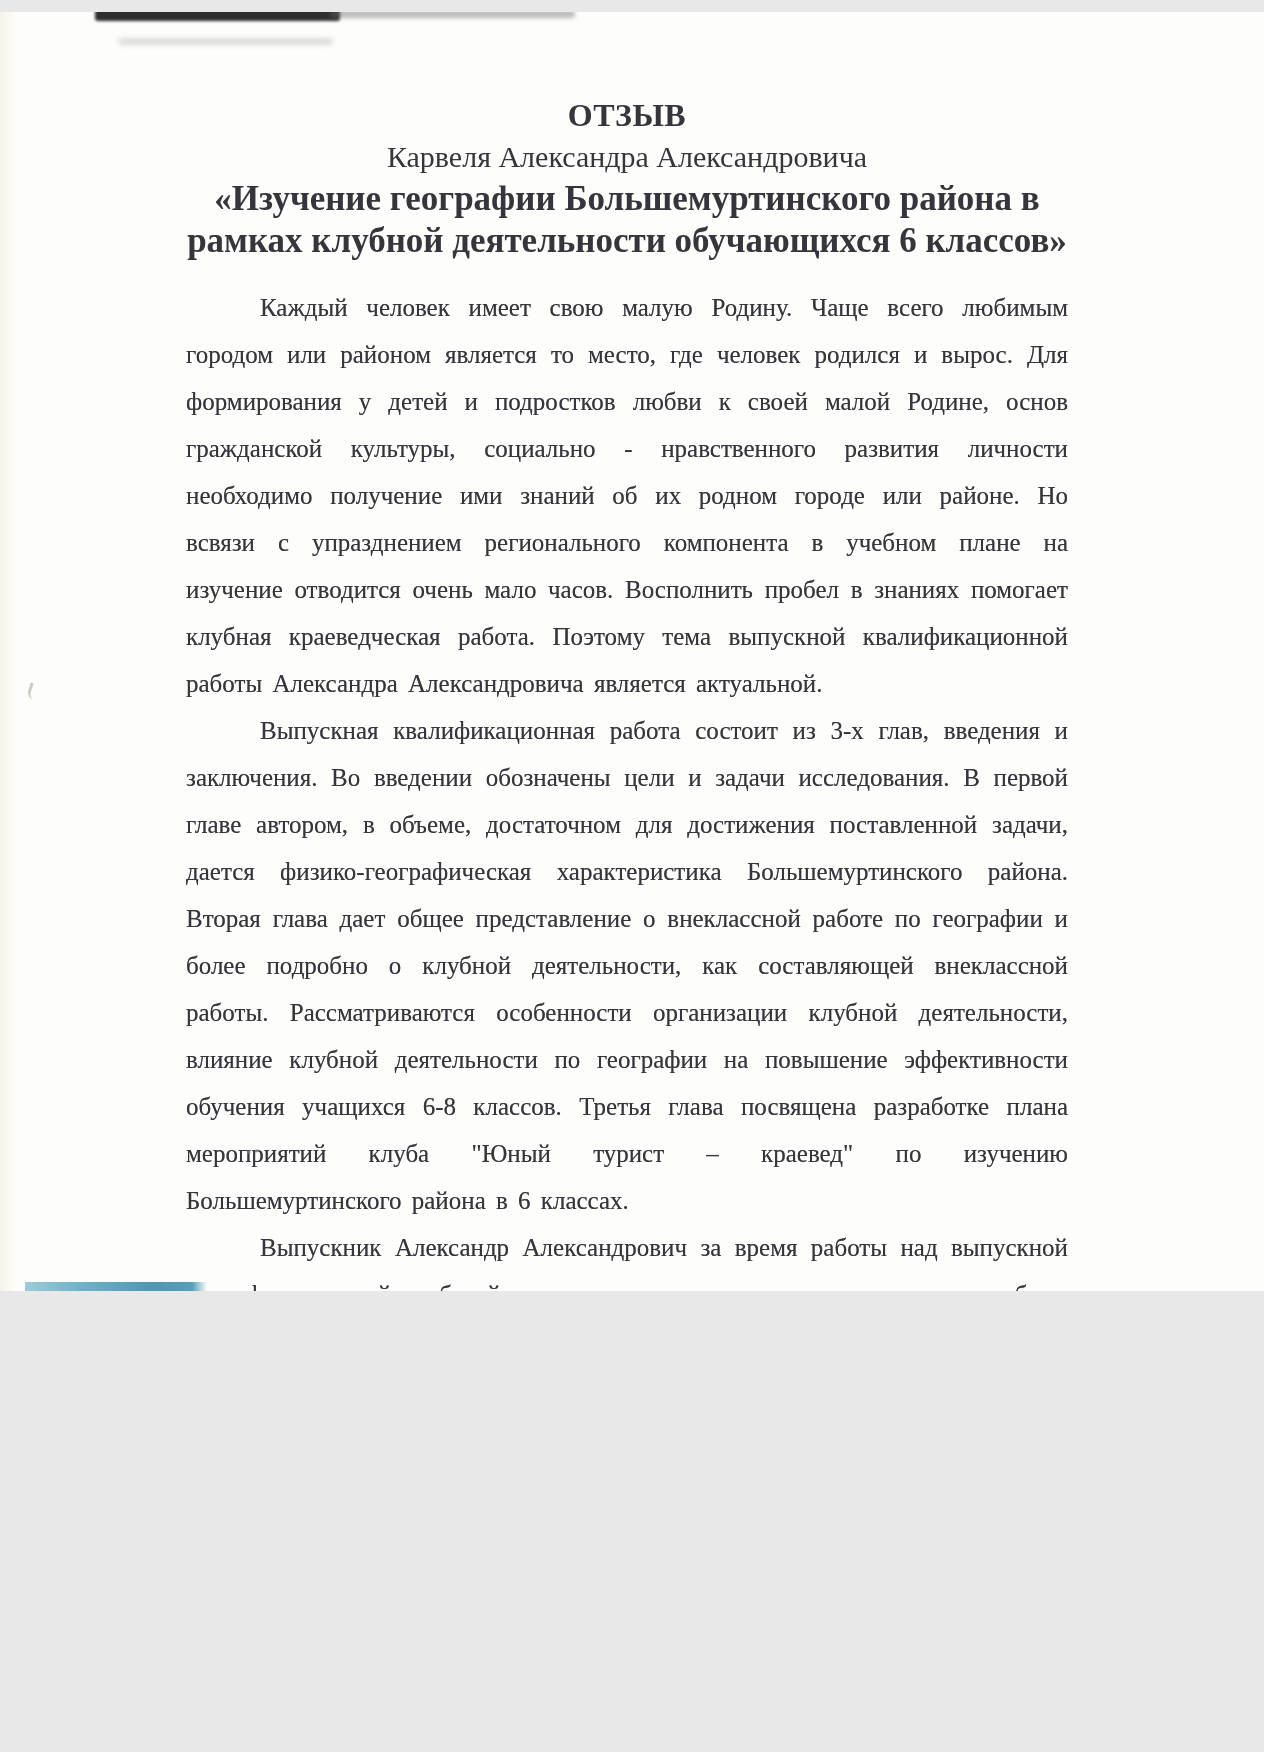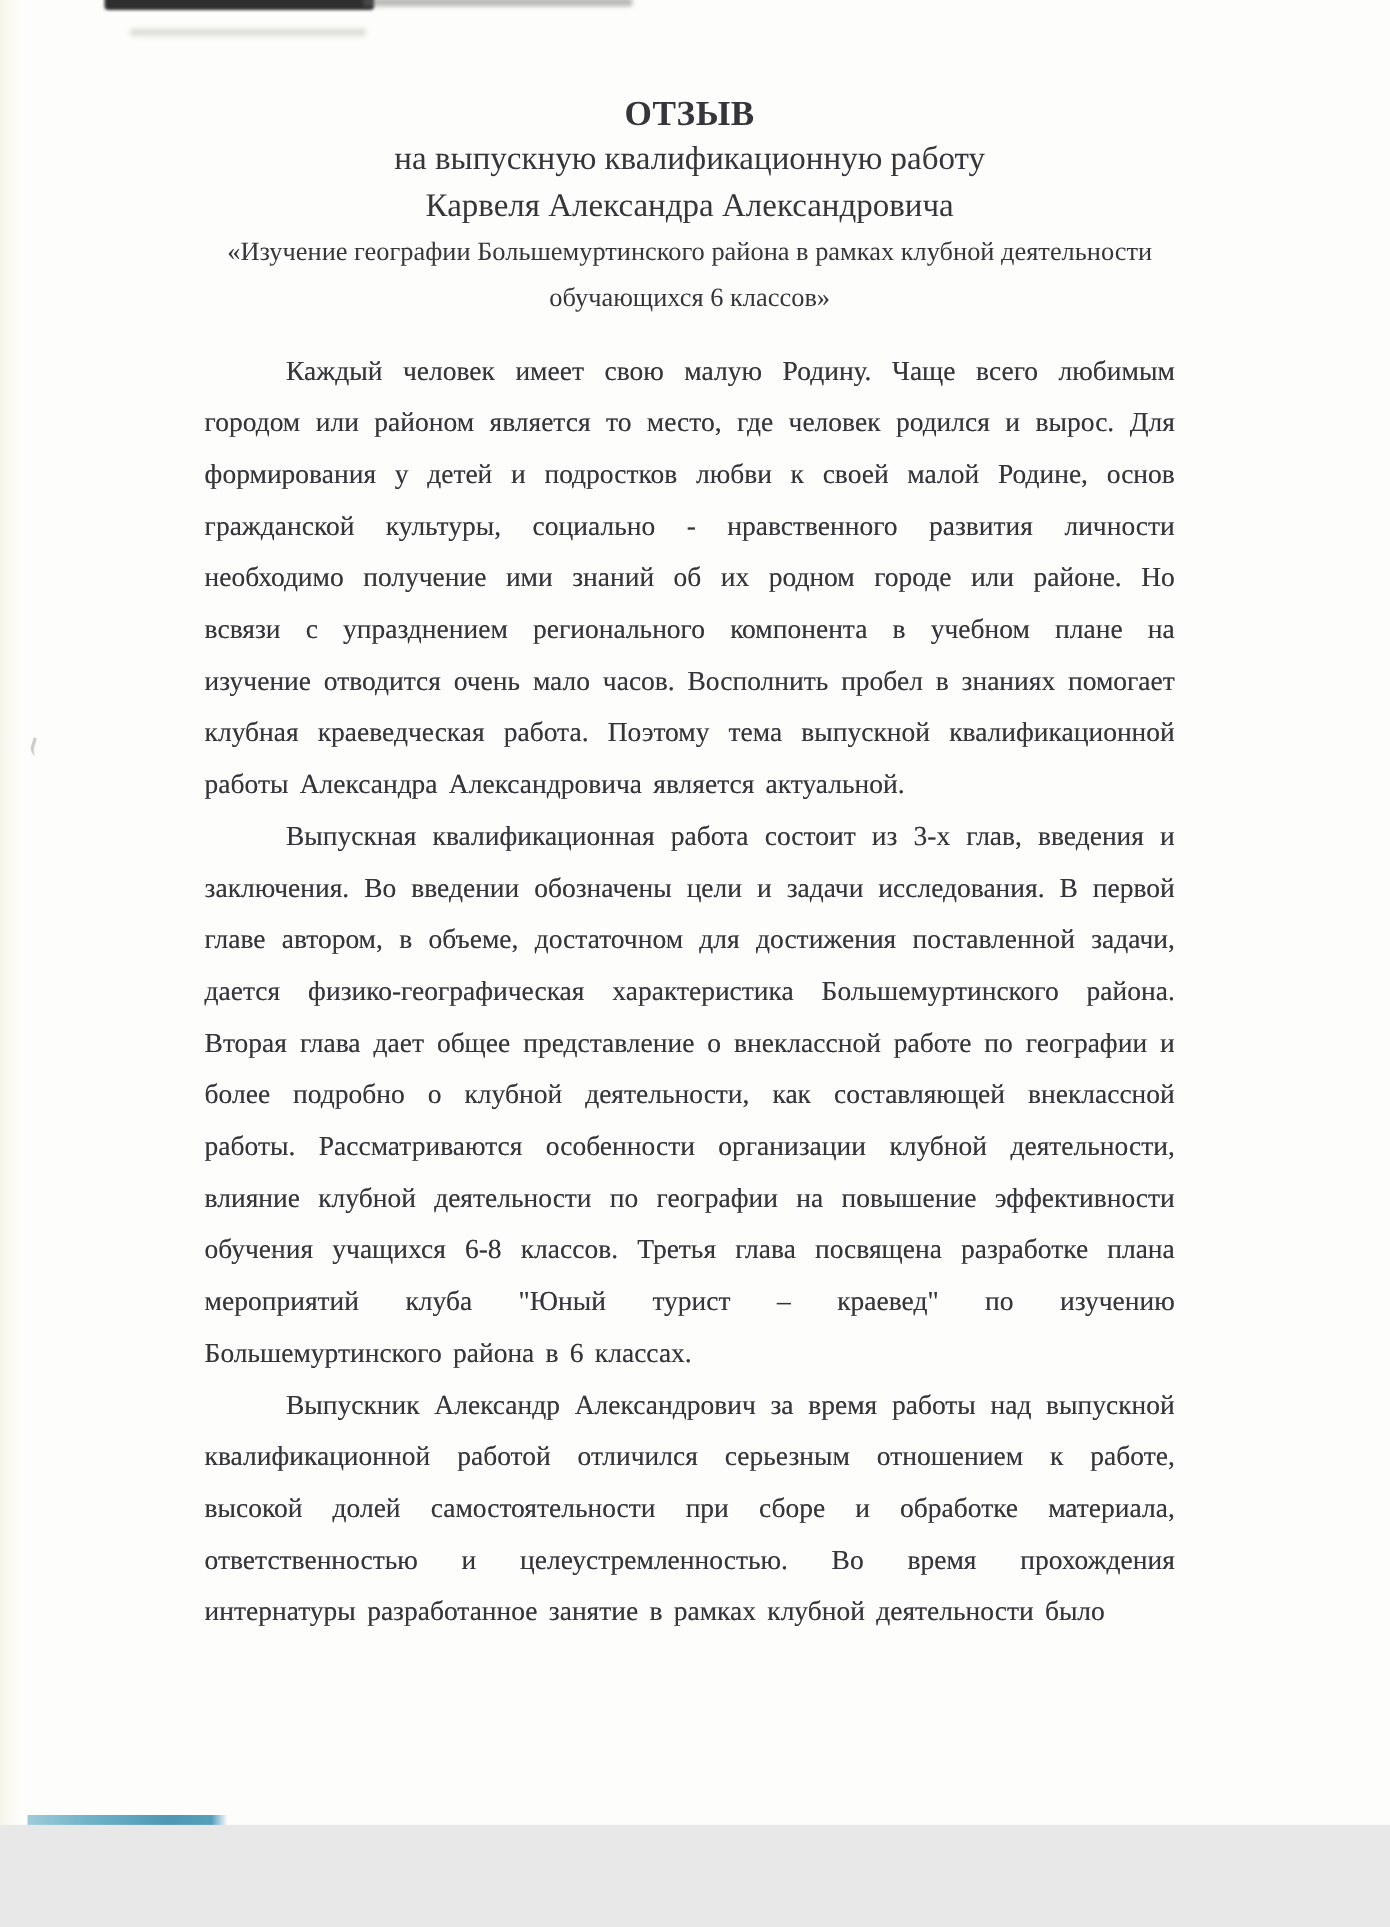--- a/index.html
+++ b/index.html
@@ -3,22 +3,22 @@
 <meta charset="utf-8">
 <style>
   html, body {
     margin: 0;
     padding: 0;
     background: #e8e8e8;
   }
   .page {
     position: relative;
     width: 1264px;
-    height: 1659px;
-    margin: 0 auto;
+    height: 1279px;
+    margin: 12px auto;
     background:
       linear-gradient(90deg, #f7f4ea 0px, #fdfdfb 18px, #fdfdfb 100%);
     overflow: hidden;
     font-family: "Liberation Serif", "DejaVu Serif", serif;
     color: #35353b;
   }
 
   
   .smudge-top-dark {
     position: absolute;
@@ -109,22 +109,22 @@
     letter-spacing: 0.5px;
   }
   .doc-subtitle {
     font-size: 30px;
   }
   .doc-author {
     font-weight: normal;
     font-size: 30px;
   }
   .doc-worktitle {
-    font-weight: normal;
-    font-size: 24px;
+    font-weight: bold;
+    font-size: 35px;
   }
   .body-par {
     margin: 0;
     font-size: 25px;
     line-height: 47px;
     text-align: justify;
     text-indent: 74px;
     word-spacing: 4px;
     text-shadow: 0 0 0.5px rgba(40,40,50,0.55);
   }
@@ -134,21 +134,20 @@
 
 <div class="page">
 
   <div class="smudge-top-dark"></div>
   <div class="smudge-top-faint"></div>
   <div class="smudge-top-tail"></div>
 
   <div class="content">
     <div class="title-block">
       <div class="doc-title">ОТЗЫВ</div>
-      <div class="doc-subtitle">на выпускную квалификационную работу</div>
       <div class="doc-author">Карвеля Александра Александровича</div>
       <div class="doc-worktitle">«Изучение географии Большемуртинского района в рамках клубной деятельности обучающихся  6 классов»</div>
     </div>
 
     <p class="body-par">Каждый человек имеет свою малую Родину. Чаще всего любимым городом или районом является то место, где человек родился и вырос. Для формирования у детей и подростков любви к своей малой Родине, основ гражданской культуры, социально - нравственного развития личности необходимо получение ими знаний об их родном городе или районе. Но всвязи с упразднением регионального компонента в учебном плане на изучение отводится очень мало часов. Восполнить пробел в знаниях помогает клубная краеведческая работа. Поэтому тема выпускной квалификационной работы Александра Александровича является актуальной.</p>
     <p class="body-par">Выпускная квалификационная работа состоит из 3-х глав, введения и заключения. Во введении обозначены цели и задачи исследования. В первой главе автором, в объеме, достаточном для достижения поставленной задачи, дается физико-географическая характеристика Большемуртинского района. Вторая глава дает общее представление о внеклассной работе по географии и более подробно о клубной деятельности, как составляющей внеклассной работы. Рассматриваются особенности организации клубной деятельности, влияние клубной деятельности по географии на повышение эффективности обучения учащихся 6-8 классов. Третья глава посвящена разработке плана мероприятий клуба "Юный турист – краевед" по изучению Большемуртинского района в 6 классах.</p>
     <p class="body-par">Выпускник Александр Александрович за время работы над выпускной квалификационной работой отличился серьезным отношением к работе, высокой долей самостоятельности при сборе и обработке материала, ответственностью и целеустремленностью. Во время прохождения интернатуры разработанное занятие в рамках клубной деятельности было</p>
   </div>
 
   <div class="pencil-mark pm1"></div>

